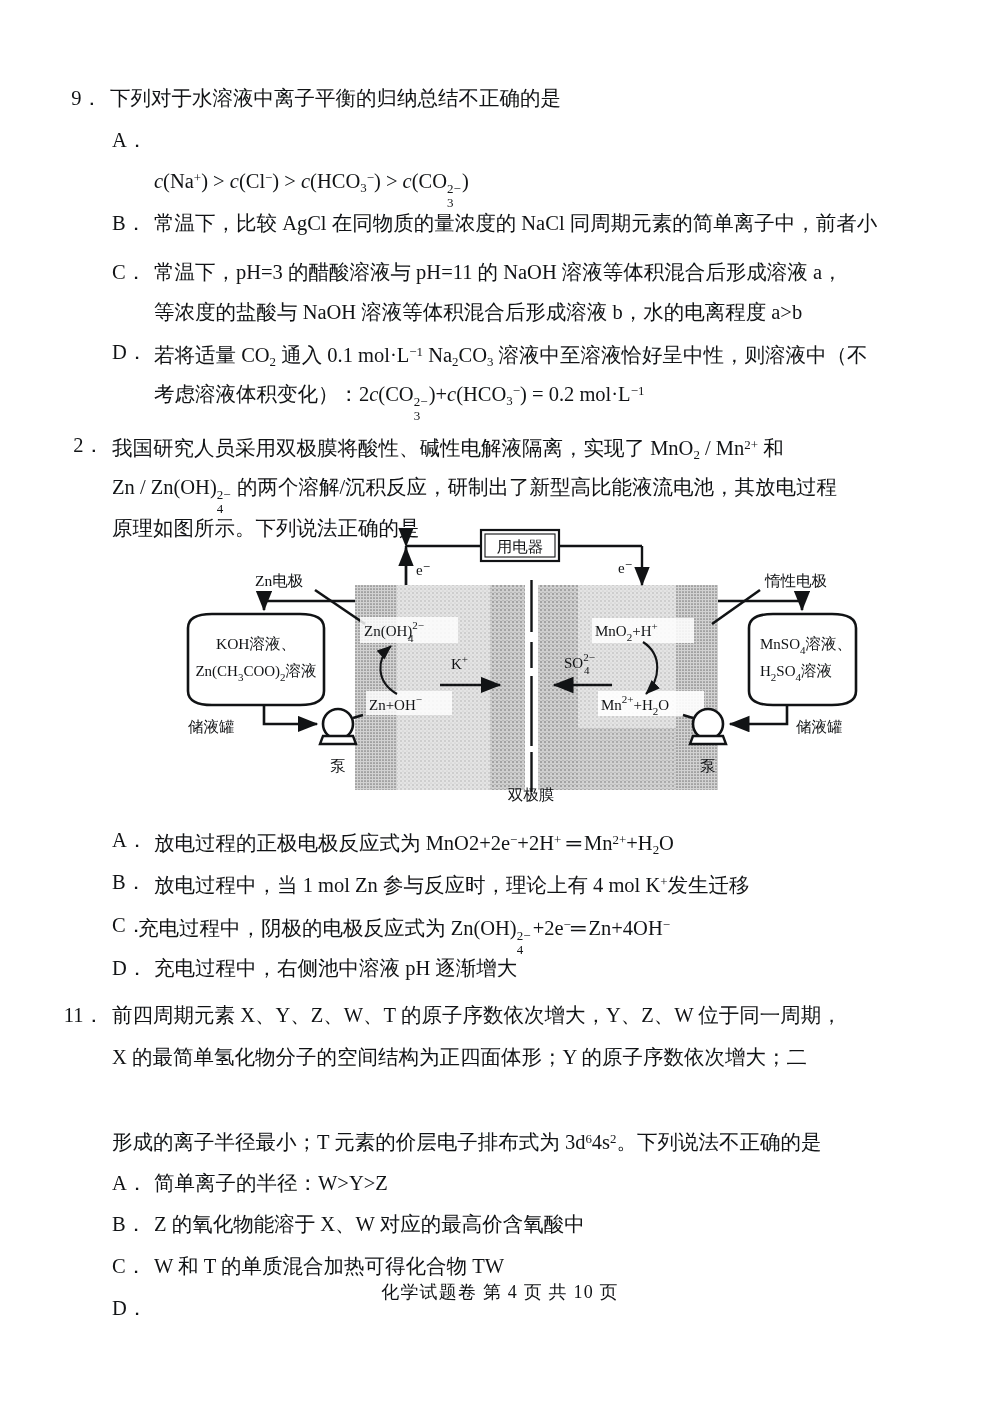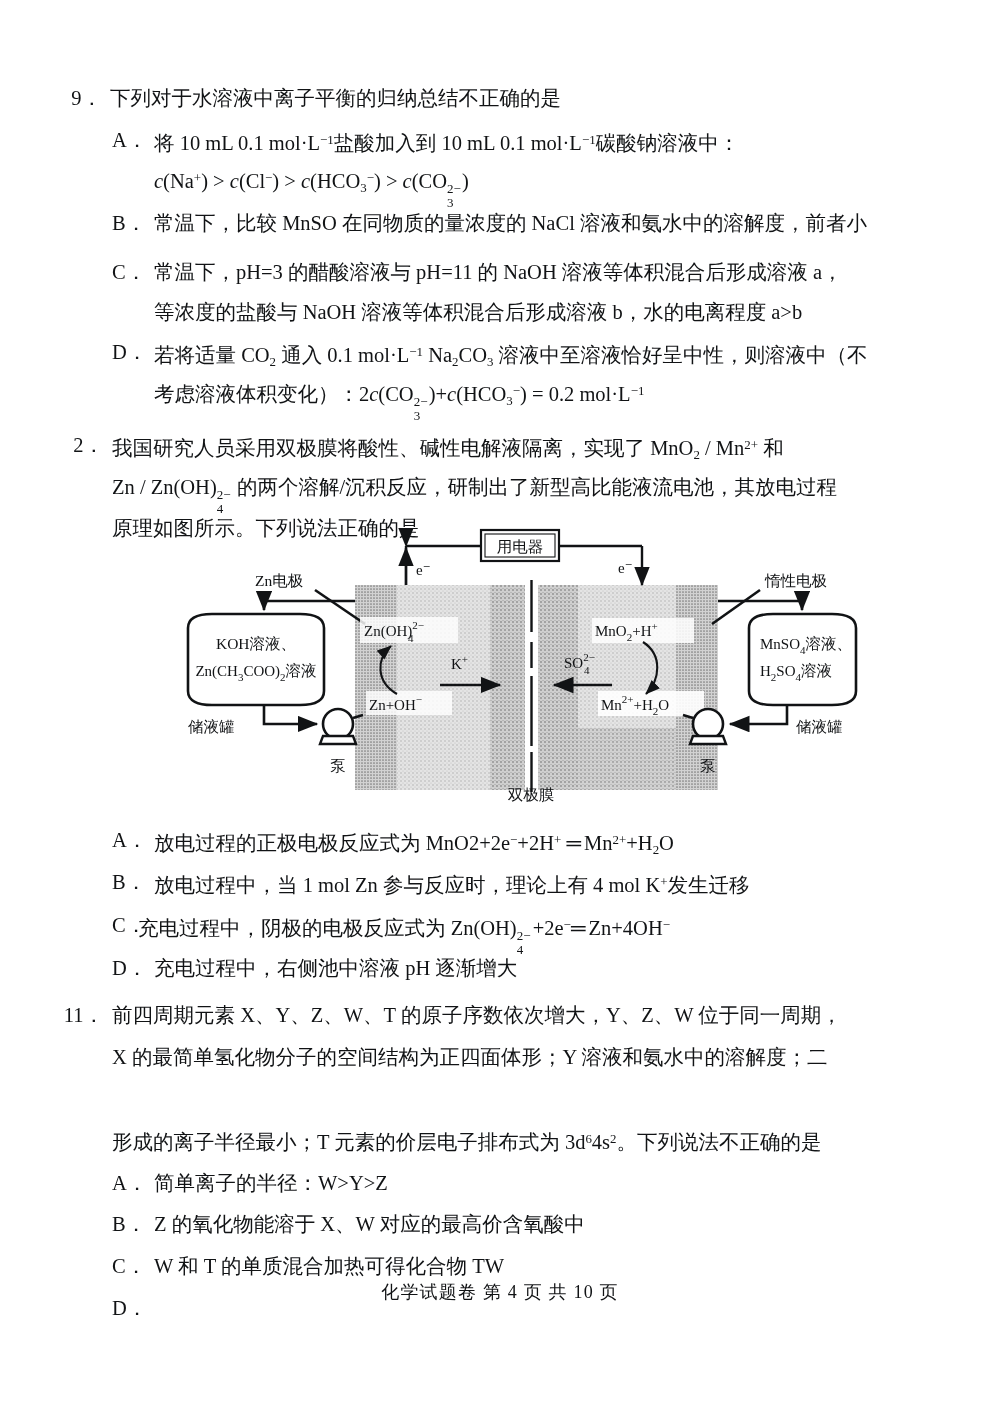--- a/index.html
+++ b/index.html
@@ -38,29 +38,26 @@
 </style>
 </head>
 <body>
 
 <div class="page">
 
   <div class="qnum" style="left:56px;top:78px;width:46px;">9．</div>
   <div class="q" style="left:110px;top:78px;">下列对于水溶液中离子平衡的归纳总结不正确的是</div>
 
   <div class="opt" style="left:112px;top:120px;">A．</div>
-  <div class="opt" style="left:154px;top:120px;">
-    将 10 mL 0.1 mol·L<sup>−1</sup>盐酸加入到 10 mL 0.1 mol·L<sup>−1</sup>碳酸钠溶液中：
-  </div>
   <div class="opt" style="left:154px;top:158px;">
     <i>c</i>(Na<sup>+</sup>) &gt; <i>c</i>(Cl<sup>−</sup>) &gt; <i>c</i>(HCO<sub>3</sub><sup>−</sup>) &gt; <i>c</i>(CO<span class="stk"><b class="up">2−</b><b class="dn">3</b></span><span style="display:inline-block;width:15px"></span>)
   </div>
 
   <div class="opt" style="left:112px;top:203px;">B．</div>
-  <div class="opt" style="left:154px;top:203px;">常温下，比较 MnSO 在同物质的量浓度的 NaCl 溶液和氨水中的溶解度，前者小</div>
+  <div class="opt" style="left:154px;top:203px;">常温下，比较 AgCl 在同物质的量浓度的 NaCl 同周期元素的简单离子中，前者小</div>
 
   <div class="opt" style="left:112px;top:252px;">C．</div>
   <div class="opt" style="left:154px;top:252px;">常温下，pH=3 的醋酸溶液与 pH=11 的 NaOH 溶液等体积混合后形成溶液 a，</div>
   <div class="opt" style="left:154px;top:292px;">等浓度的盐酸与 NaOH 溶液等体积混合后形成溶液 b，水的电离程度 a&gt;b</div>
 
   <div class="opt" style="left:112px;top:332px;">D．</div>
   <div class="opt" style="left:154px;top:332px;">
     若将适量 CO<sub>2</sub> 通入 0.1 mol·L<sup>−1</sup> Na<sub>2</sub>CO<sub>3</sub> 溶液中至溶液恰好呈中性，则溶液中（不
   </div>
   <div class="opt" style="left:154px;top:371px;">
@@ -219,21 +216,21 @@
   <div class="opt" style="left:112px;top:905px;">C．</div>
   <div class="opt" style="left:138px;top:905px;">
     充电过程中，阴极的电极反应式为 Zn(OH)<span class="stk"><b class="up">2−</b><b class="dn">4</b></span><span style="display:inline-block;width:16px"></span>+2e<sup>−</sup><span style="letter-spacing:-2px">═</span> Zn+4OH<sup>−</sup>
   </div>
 
   <div class="opt" style="left:112px;top:948px;">D．</div>
   <div class="opt" style="left:154px;top:948px;">充电过程中，右侧池中溶液 pH 逐渐增大</div>
 
   <div class="qnum" style="left:46px;top:995px;width:58px;">11．</div>
   <div class="q" style="left:112px;top:995px;">前四周期元素 X、Y、Z、W、T 的原子序数依次增大，Y、Z、W 位于同一周期，</div>
-  <div class="q" style="left:112px;top:1037px;">X 的最简单氢化物分子的空间结构为正四面体形；Y 溶液和氨水中的溶解度；二</div>
+  <div class="q" style="left:112px;top:1037px;">X 的最简单氢化物分子的空间结构为正四面体形；Y 的原子序数依次增大；二</div>
   <div class="q" style="left:112px;top:1119px;">
     形成的离子半径最小；T 元素的价层电子排布式为 3d<sup>6</sup>4s<sup>2</sup>。下列说法不正确的是
   </div>
 
   <div class="opt" style="left:112px;top:1163px;">A．</div>
   <div class="opt" style="left:154px;top:1163px;">简单离子的半径：W&gt;Y&gt;Z</div>
 
   <div class="opt" style="left:112px;top:1204px;">B．</div>
   <div class="opt" style="left:154px;top:1204px;">Z 的氧化物能溶于 X、W 对应的最高价含氧酸中</div>
 

